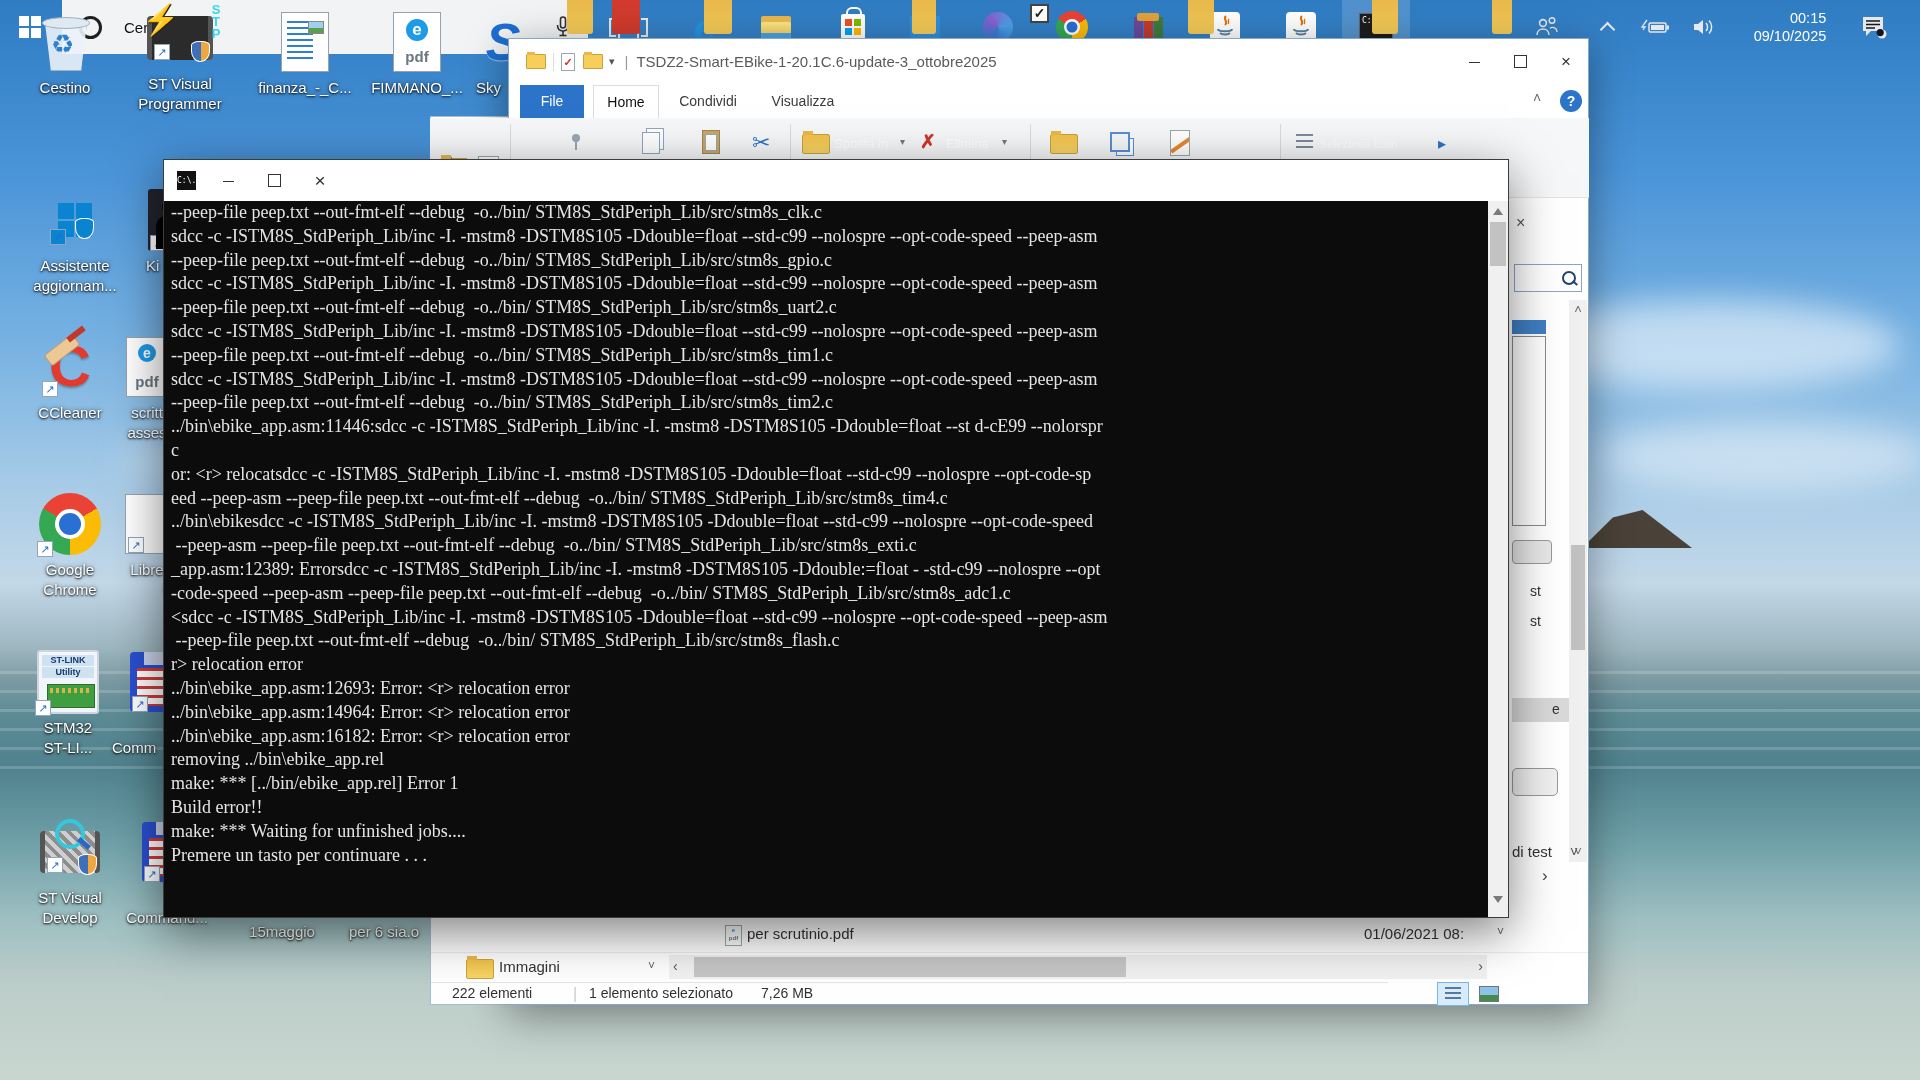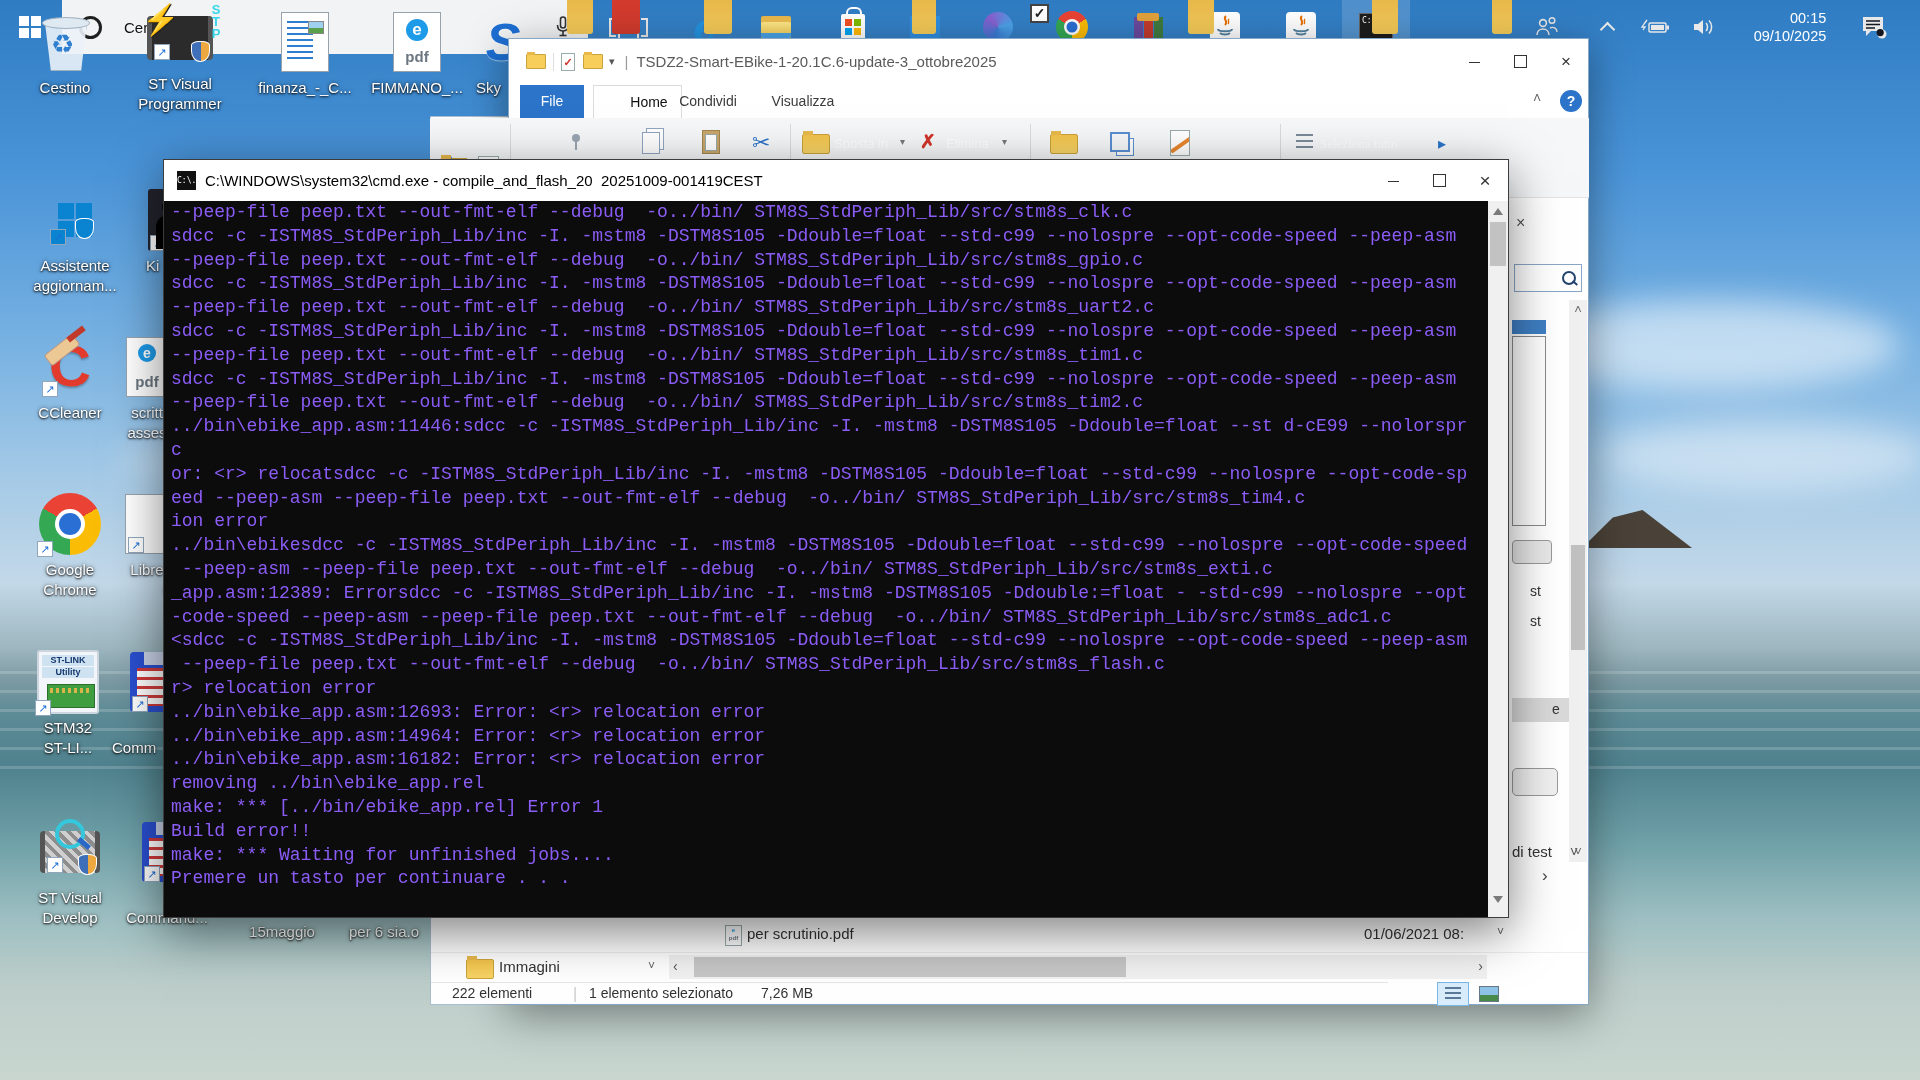--- a/index.html
+++ b/index.html
@@ -82,21 +82,21 @@
   #exp-b{left:0;top:78px;width:79px;height:889px;background:#fff;border:1px solid #a9bdd1;border-right:none;box-sizing:border-box;}
   .titlebar-text{font-size:15px;color:#5a5a5a;}
   .qa-folder{width:18px;height:13px;background:#f7ce5a;border:1px solid #caa23c;border-radius:1px;position:relative;}
   .qa-folder::before{content:"";position:absolute;left:0;top:-3px;width:8px;height:3px;background:#e8b84b;}
   .qa-doc{width:12px;height:16px;background:#fff;border:1px solid #9aa;position:relative;font-size:11px;color:#d0352b;font-weight:bold;line-height:16px;text-align:center;}
   .winbtn{width:46px;height:46px;display:flex;align-items:center;justify-content:center;color:#333;font-size:17px;}
   .minbar{width:11px;height:1px;border-bottom:1px solid #333;}
   .maxbox{width:11px;height:11px;border:1px solid #333;}
   .tab{position:absolute;top:47px;height:34px;line-height:33px;font-size:14px;color:#3c3c3c;text-align:center;}
   .tab.file{background:#2b74c9;color:#fff;}
-  .tab.active{background:#fff;border:1px solid #dcdcdc;border-bottom:none;color:#111;padding-left:23px;}
+  .tab.active{background:#fff;border:1px solid #dcdcdc;border-bottom:none;color:#111;}
   #ribbon{left:0;top:80px;width:1159px;height:80px;background:#f6f7f9;border-bottom:1px solid #e3e3e3;box-sizing:border-box;}
   .ri{position:absolute;font-size:13px;color:#444;}
   .ri-folder{width:26px;height:18px;background:linear-gradient(180deg,#f2c24a,#f8d568);border:1px solid #caa23c;border-radius:2px;position:relative;}
   .ri-folder::before{content:"";position:absolute;left:0;top:-4px;width:10px;height:4px;background:#e8b84b;}
   .bluedown{position:absolute;left:7px;top:-8px;color:#1c6ed8;font-size:15px;font-weight:bold;}
   .ri-doc{width:19px;height:25px;background:#fff;border:1px solid #9aa;text-align:center;}
   .ri-doc .ck{color:#d0352b;font-weight:bold;font-size:14px;line-height:24px;}
   .ri-sep{position:absolute;width:1px;background:#dadada;top:6px;height:66px;}
   .ri-pin{width:8px;height:8px;border-radius:50%;background:#9aa6b2;position:relative;}
   .ri-pin::after{content:"";position:absolute;left:3px;top:7px;width:2px;height:9px;background:#9aa6b2;}
@@ -128,21 +128,21 @@
   .vb-thumb{width:18px;height:14px;background:linear-gradient(180deg,#8fc3e8 60%,#4a8a4a 60%);border:1px solid #678;}
   .statustxt{font-size:14px;color:#333;white-space:nowrap;}
 
   
   #cmd{left:163px;top:159px;width:1346px;height:759px;z-index:3;background:#0c0c0c;border:1px solid #3c3c3c;
     box-sizing:border-box;box-shadow:0 14px 46px rgba(0,0,0,.5);}
   #cmd-titlebar{left:0;top:0;width:1344px;height:41px;background:#fff;display:flex;align-items:center;}
   #cmd-ico{width:19px;height:19px;background:#111;margin:0 9px 0 13px;color:#fff;font-size:8px;line-height:19px;text-align:center;font-family:"DejaVu Sans Mono",monospace;}
   #cmd-title{font-size:15px;color:#000;white-space:pre;flex:1;overflow:hidden;}
   #console{left:0;top:41px;width:1324px;height:716px;overflow:hidden;padding-left:7px;}
-  .cline{font-family:Liberation Mono, monospace;font-size:18px;line-height:23.8px;color:#8b5cf6;white-space:pre;}
+  .cline{font-family:Liberation Serif, serif;font-size:18px;line-height:23.8px;color:#e5e5e5;white-space:pre;}
   #csb{left:1324px;top:41px;width:20px;height:716px;background:#f0f0f0;}
   .tri{width:0;height:0;margin:7px auto;}
   .tri.up{border-left:5px solid transparent;border-right:5px solid transparent;border-bottom:7px solid #7a7a7a;}
   .tri.down{border-left:5px solid transparent;border-right:5px solid transparent;border-top:7px solid #7a7a7a;}
 
   
   #taskbar{left:0;top:1026px;width:1920px;height:54px;background:#15151f;z-index:5;display:flex;align-items:center;}
   .tbtile{position:absolute;top:0;height:54px;display:flex;align-items:center;justify-content:center;}
   .startgrid{display:grid;grid-template-columns:10px 10px;grid-template-rows:10px 10px;gap:2px;}
   .startgrid span{background:#fff;}
@@ -497,21 +497,20 @@
           <div class="vb-thumb"></div>
         </div>
     </div>
 
     <div class="ri" style="left:10px;top:120px;"></div>
   </div>
 
   <div id="cmd" class="abs">
     <div id="cmd-titlebar" class="abs">
       <div id="cmd-ico">C:\.</div>
-      <div id="cmd-title">C:\WINDOWS\system32\cmd.exe - compile_and_flash_20  20251009-001419CEST</div>
       <div class="winbtn" style="height:41px;">
           <span class="minbar"></span>
         </div>
       <div class="winbtn" style="height:41px;">
           <span class="maxbox"></span>
         </div>
       <div class="winbtn" style="height:41px;font-size:19px;">
           <span>×</span>
         </div>
     </div>
@@ -522,21 +521,20 @@
       <div class="cline">sdcc -c -ISTM8S_StdPeriph_Lib/inc -I. -mstm8 -DSTM8S105 -Ddouble=float --std-c99 --nolospre --opt-code-speed --peep-asm</div>
       <div class="cline">--peep-file peep.txt --out-fmt-elf --debug  -o../bin/ STM8S_StdPeriph_Lib/src/stm8s_uart2.c</div>
       <div class="cline">sdcc -c -ISTM8S_StdPeriph_Lib/inc -I. -mstm8 -DSTM8S105 -Ddouble=float --std-c99 --nolospre --opt-code-speed --peep-asm</div>
       <div class="cline">--peep-file peep.txt --out-fmt-elf --debug  -o../bin/ STM8S_StdPeriph_Lib/src/stm8s_tim1.c</div>
       <div class="cline">sdcc -c -ISTM8S_StdPeriph_Lib/inc -I. -mstm8 -DSTM8S105 -Ddouble=float --std-c99 --nolospre --opt-code-speed --peep-asm</div>
       <div class="cline">--peep-file peep.txt --out-fmt-elf --debug  -o../bin/ STM8S_StdPeriph_Lib/src/stm8s_tim2.c</div>
       <div class="cline">../bin\ebike_app.asm:11446:sdcc -c -ISTM8S_StdPeriph_Lib/inc -I. -mstm8 -DSTM8S105 -Ddouble=float --st d-cE99 --nolorspr</div>
       <div class="cline">c</div>
       <div class="cline">or: &lt;r&gt; relocatsdcc -c -ISTM8S_StdPeriph_Lib/inc -I. -mstm8 -DSTM8S105 -Ddouble=float --std-c99 --nolospre --opt-code-sp</div>
       <div class="cline">eed --peep-asm --peep-file peep.txt --out-fmt-elf --debug  -o../bin/ STM8S_StdPeriph_Lib/src/stm8s_tim4.c</div>
-      <div class="cline">ion error</div>
       <div class="cline">../bin\ebikesdcc -c -ISTM8S_StdPeriph_Lib/inc -I. -mstm8 -DSTM8S105 -Ddouble=float --std-c99 --nolospre --opt-code-speed</div>
       <div class="cline"> --peep-asm --peep-file peep.txt --out-fmt-elf --debug  -o../bin/ STM8S_StdPeriph_Lib/src/stm8s_exti.c</div>
       <div class="cline">_app.asm:12389: Errorsdcc -c -ISTM8S_StdPeriph_Lib/inc -I. -mstm8 -DSTM8S105 -Ddouble:=float - -std-c99 --nolospre --opt</div>
       <div class="cline">-code-speed --peep-asm --peep-file peep.txt --out-fmt-elf --debug  -o../bin/ STM8S_StdPeriph_Lib/src/stm8s_adc1.c</div>
       <div class="cline">&lt;sdcc -c -ISTM8S_StdPeriph_Lib/inc -I. -mstm8 -DSTM8S105 -Ddouble=float --std-c99 --nolospre --opt-code-speed --peep-asm</div>
       <div class="cline"> --peep-file peep.txt --out-fmt-elf --debug  -o../bin/ STM8S_StdPeriph_Lib/src/stm8s_flash.c</div>
       <div class="cline">r&gt; relocation error</div>
       <div class="cline">../bin\ebike_app.asm:12693: Error: &lt;r&gt; relocation error</div>
       <div class="cline">../bin\ebike_app.asm:14964: Error: &lt;r&gt; relocation error</div>
       <div class="cline">../bin\ebike_app.asm:16182: Error: &lt;r&gt; relocation error</div>

